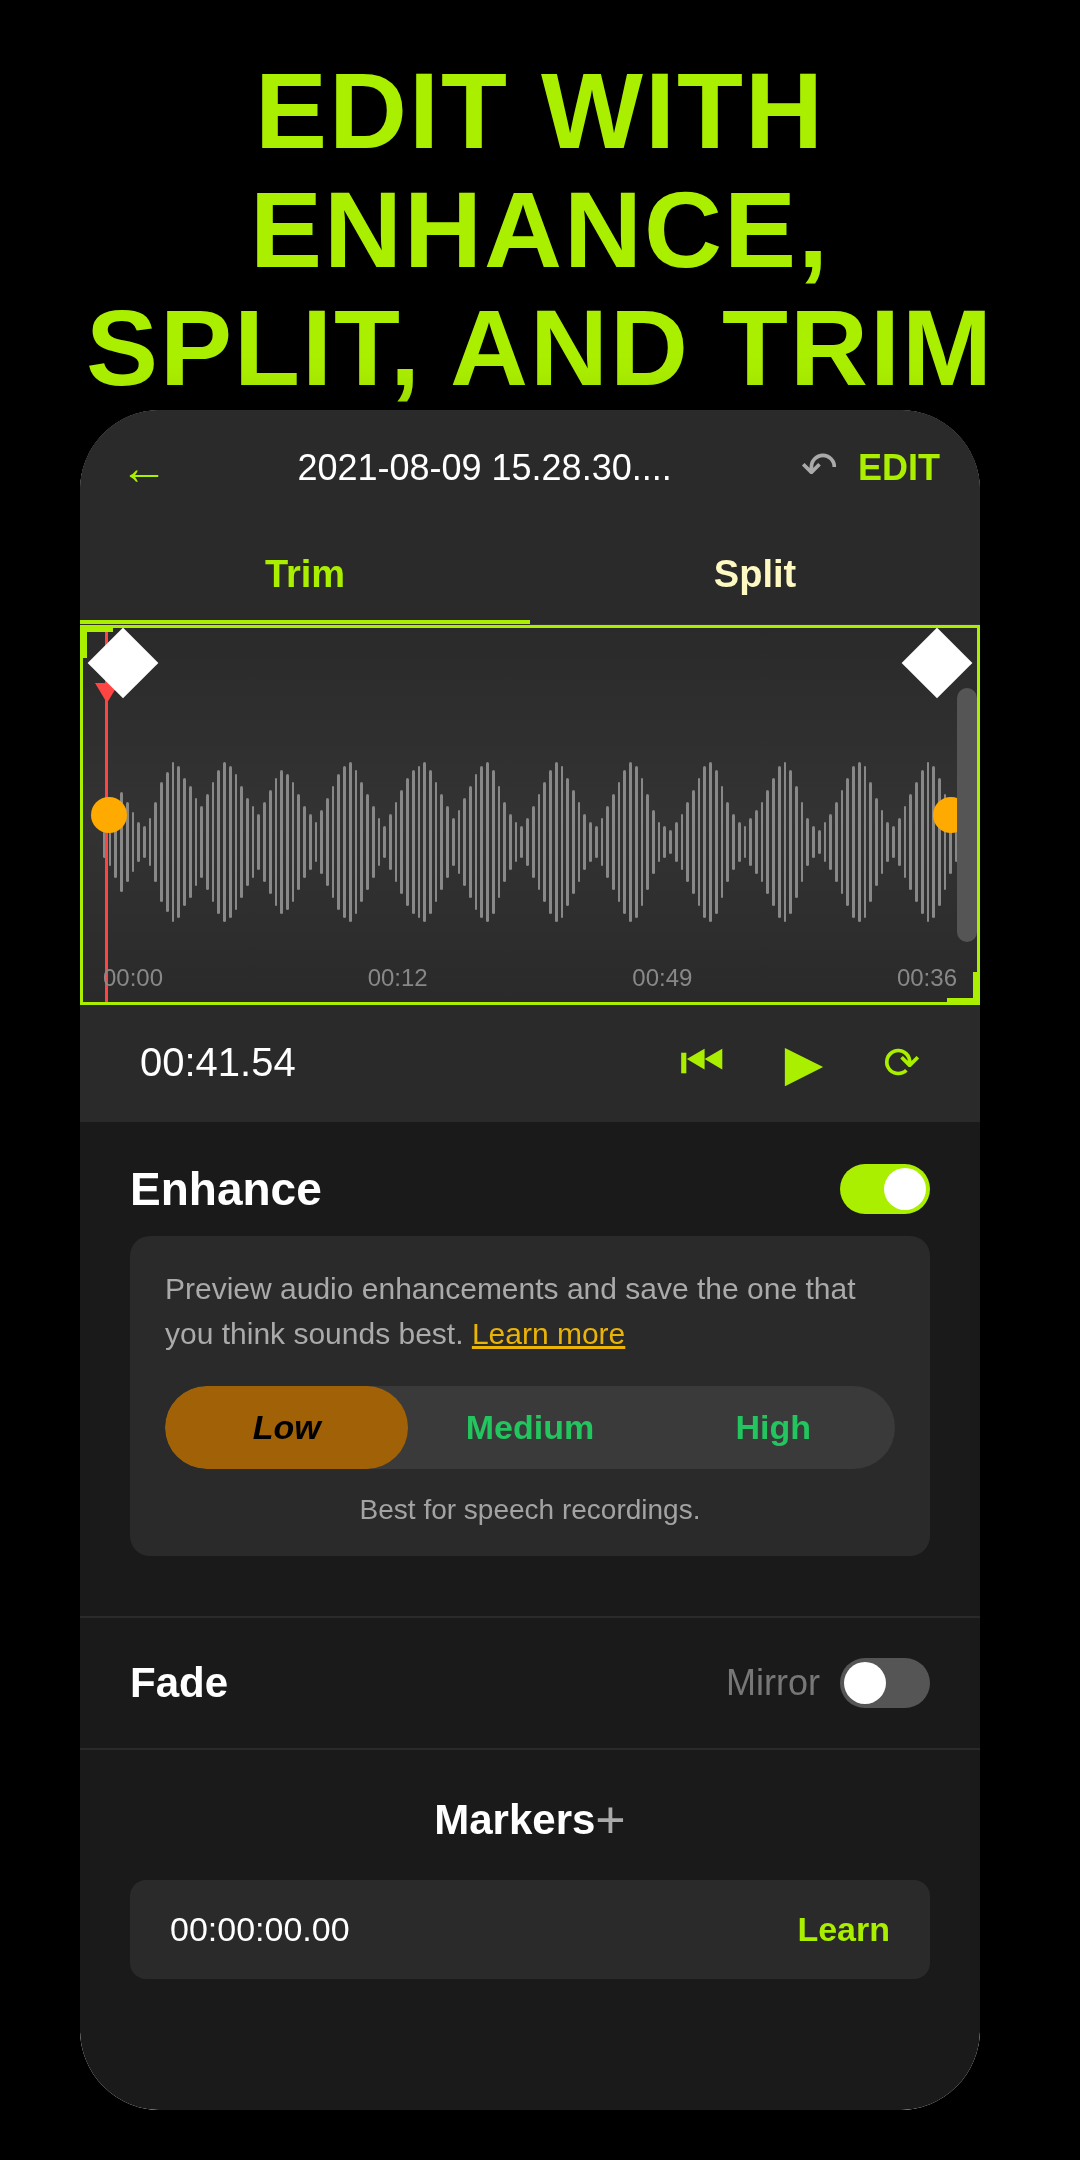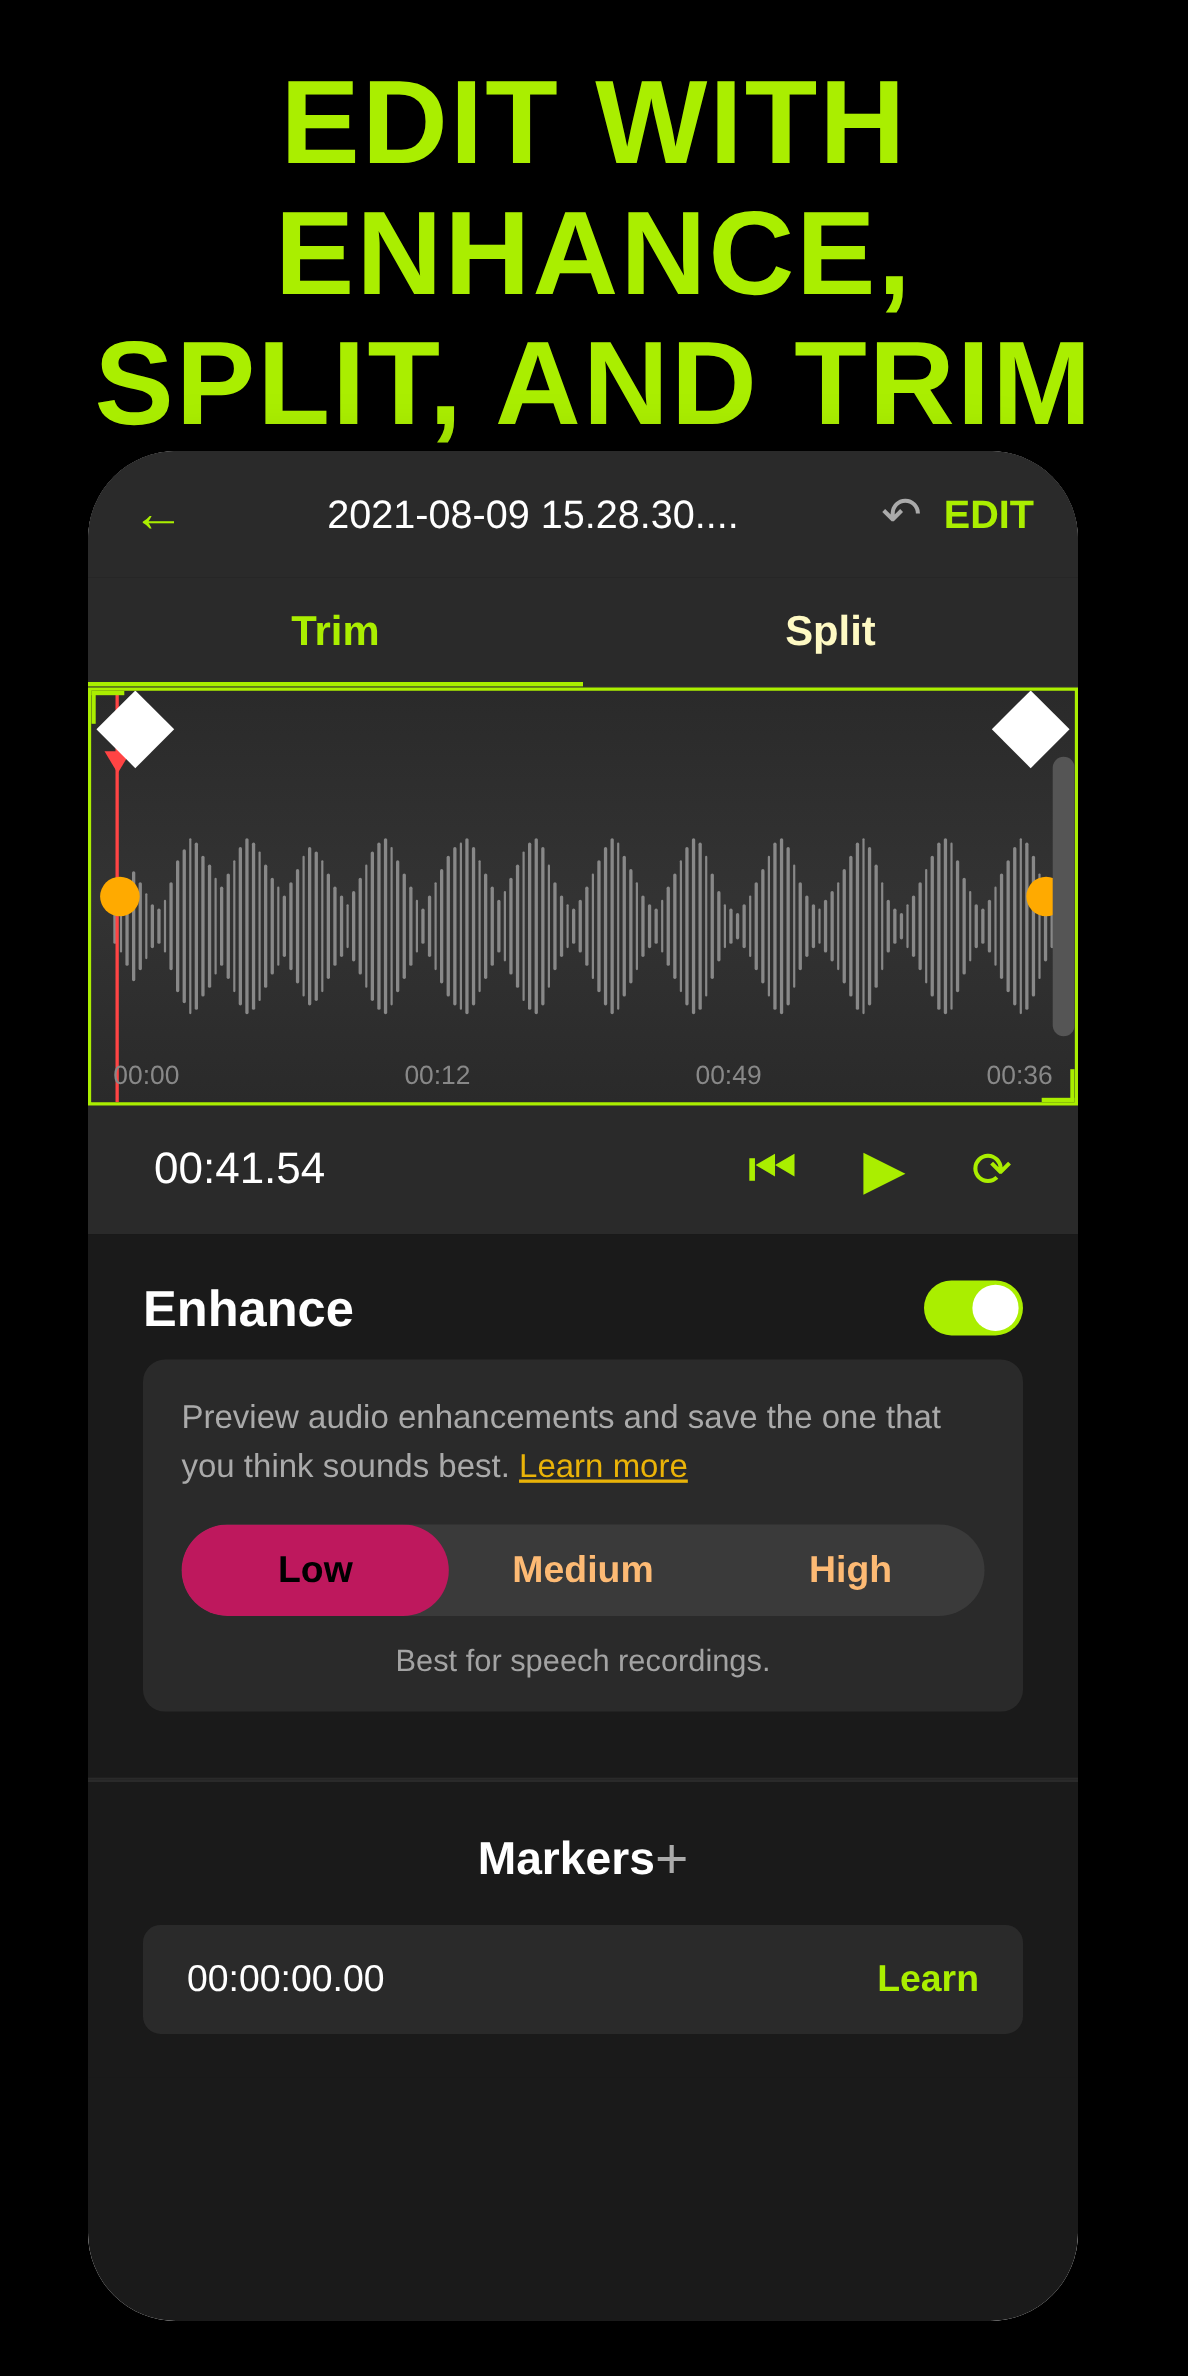--- a/index.html
+++ b/index.html
@@ -346,27 +346,28 @@
       overflow: hidden;
       margin-bottom: 25px;
     }
 
     .quality-btn {
       flex: 1;
       text-align: center;
       padding: 22px 0;
       font-size: 34px;
       font-weight: 600;
-      color: #fdba74;
+      color: #22c55e;
       border-radius: 50px;
     }
 
     .quality-btn.active {
-      background: #be185d;
+      background: #a16207;
       color: #000;
+      font-style: italic;
     }
 
     .quality-hint {
       color: #a3a3a3;
       font-size: 28px;
       text-align: center;
     }
 
     
     .divider {
@@ -709,20 +710,29 @@
             <span>High</span>
           </div>
         </div>
 
         <p class="quality-hint">Best for speech recordings.</p>
       </div>
     </div>
 
     <div class="divider"></div>
 
+    <div class="fade-section">
+      <span class="fade-label">Fade</span>
+      <div class="fade-right">
+        <span class="mirror-label">Mirror</span>
+        <div class="toggle-track off">
+          <div class="toggle-thumb"></div>
+        </div>
+      </div>
+    </div>
 
     <div class="divider"></div>
 
     <div class="markers-section">
       <div class="markers-header">
         <span class="markers-label">Markers</span>
         <span class="add-btn">+</span>
       </div>
 
       <div class="marker-row">

